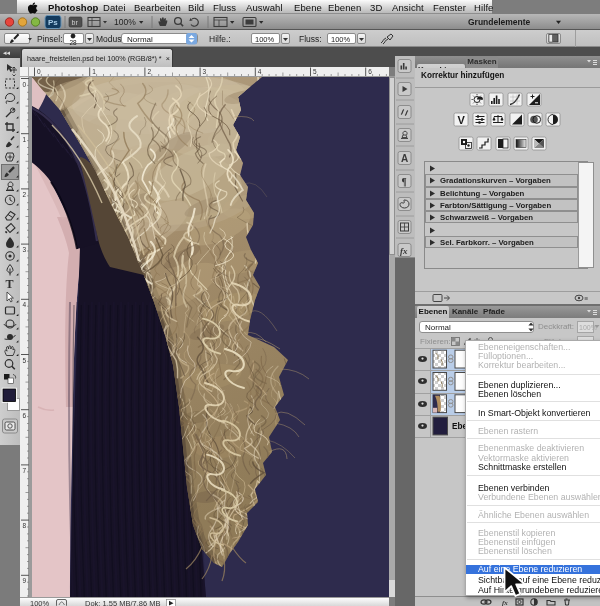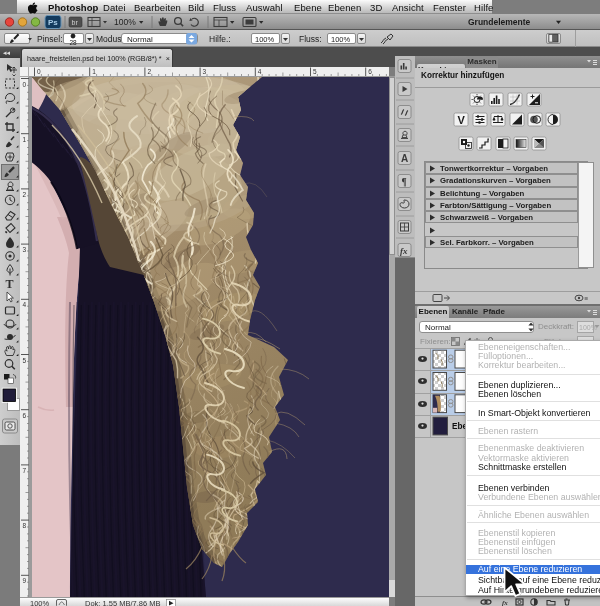--- a/index.html
+++ b/index.html
@@ -1017,21 +1017,20 @@
         <rect x="2.5" y="2.5" width="8" height="8" fill="none" stroke="#3a3a3a" stroke-width="1"></rect>
         <path d="M2.5,6.5 h8 M6.5,2.5 v8" stroke="#3a3a3a" stroke-width="0.8"></path>
       </g>
       <g transform="translate(398,243.5)">
         <rect x="0" y="0" width="13" height="13" rx="2" fill="#c9c9c9" stroke="#7f7f7f" stroke-width="0.8"></rect>
         <text x="2" y="10" font-size="9" font-style="italic" font-weight="bold" fill="#3a3a3a" font-family="Liberation Serif,serif">fx</text>
       </g>
     </svg>
     <div class="abs" id="korr-list" style="left:424px;top:161px;width:164px;height:108px;border:1px solid #8a8a8a;background:#c7c7c7">
       <div class="abs" style="left:153px;top:0;width:10px;height:106px;background:#f4f4f4;border-left:1px solid #9a9a9a"></div>
-      <div style="top:0.0px">Tonwertkorrektur – Vorgaben</div>
       <svg class="abs" style="left:4px;top:3.0px" width="7" height="7">
         <path d="M1,0.5 L6,3.5 L1,6.5 Z" fill="#2b2b2b"></path>
       </svg>
       <div style="top:12.3px">Gradationskurven – Vorgaben</div>
       <svg class="abs" style="left:4px;top:15.3px" width="7" height="7">
         <path d="M1,0.5 L6,3.5 L1,6.5 Z" fill="#2b2b2b"></path>
       </svg>
       <div style="top:24.6px">Belichtung – Vorgaben</div>
       <svg class="abs" style="left:4px;top:27.6px" width="7" height="7">
         <path d="M1,0.5 L6,3.5 L1,6.5 Z" fill="#2b2b2b"></path>

